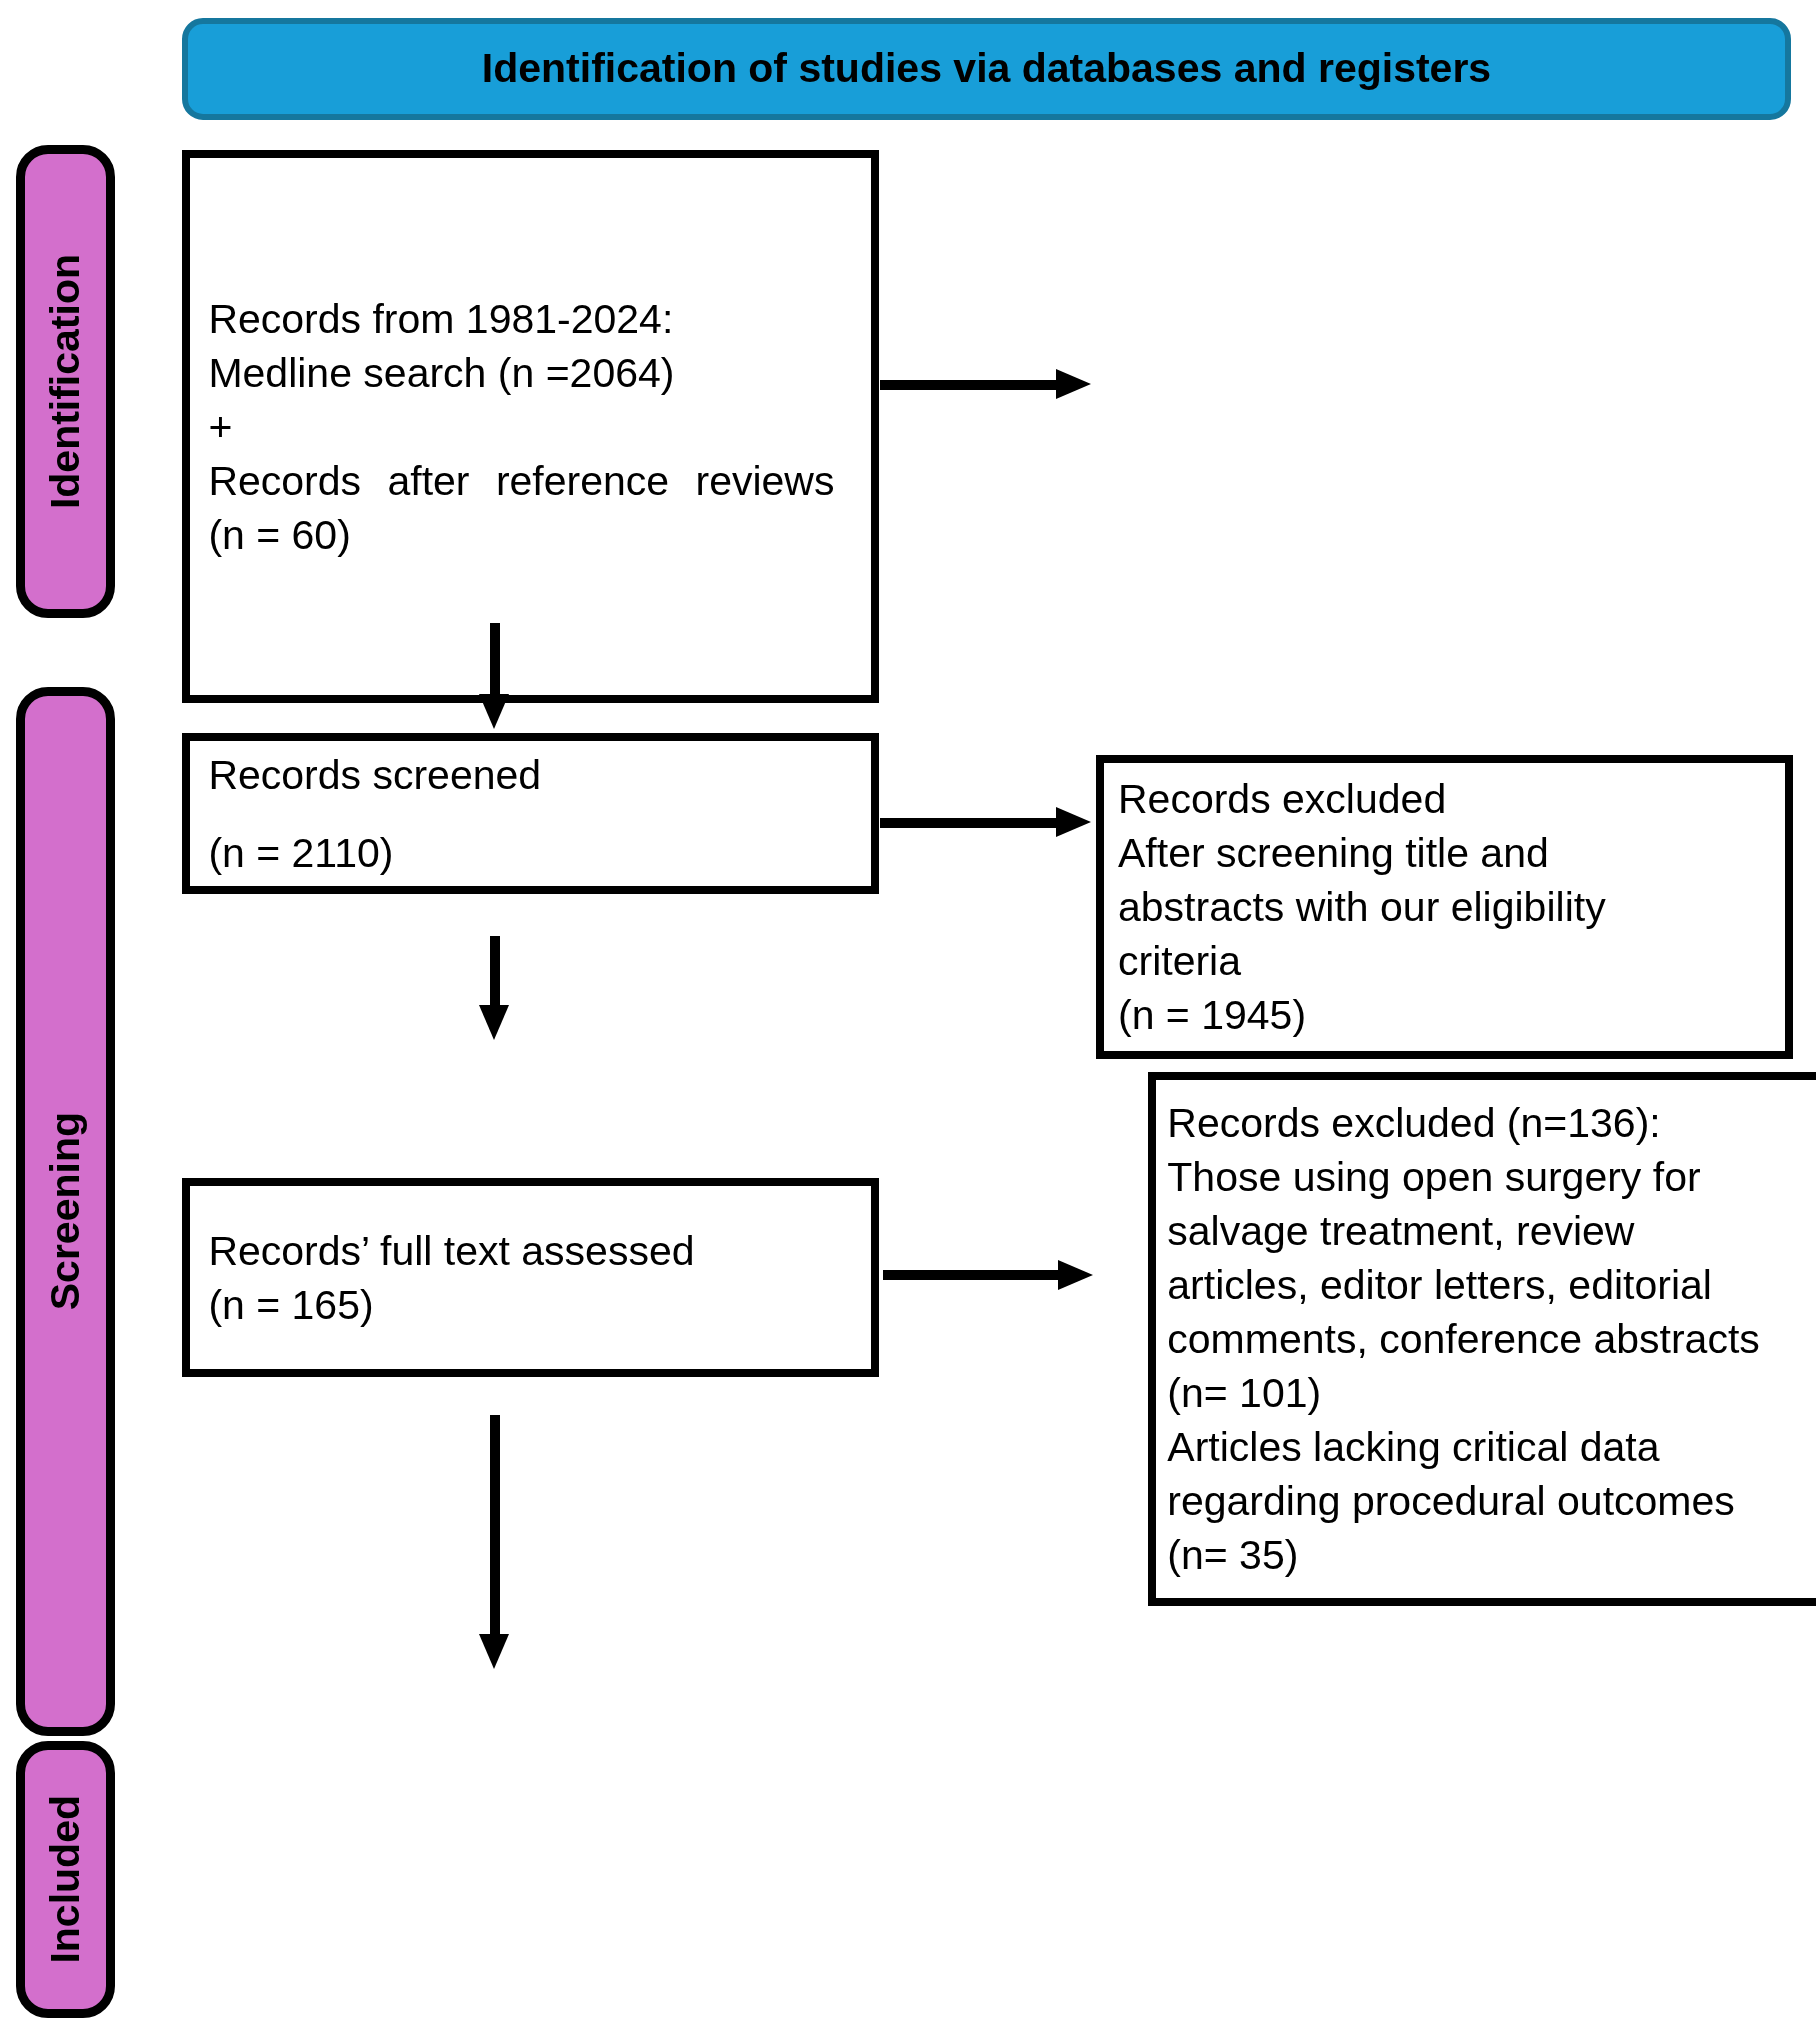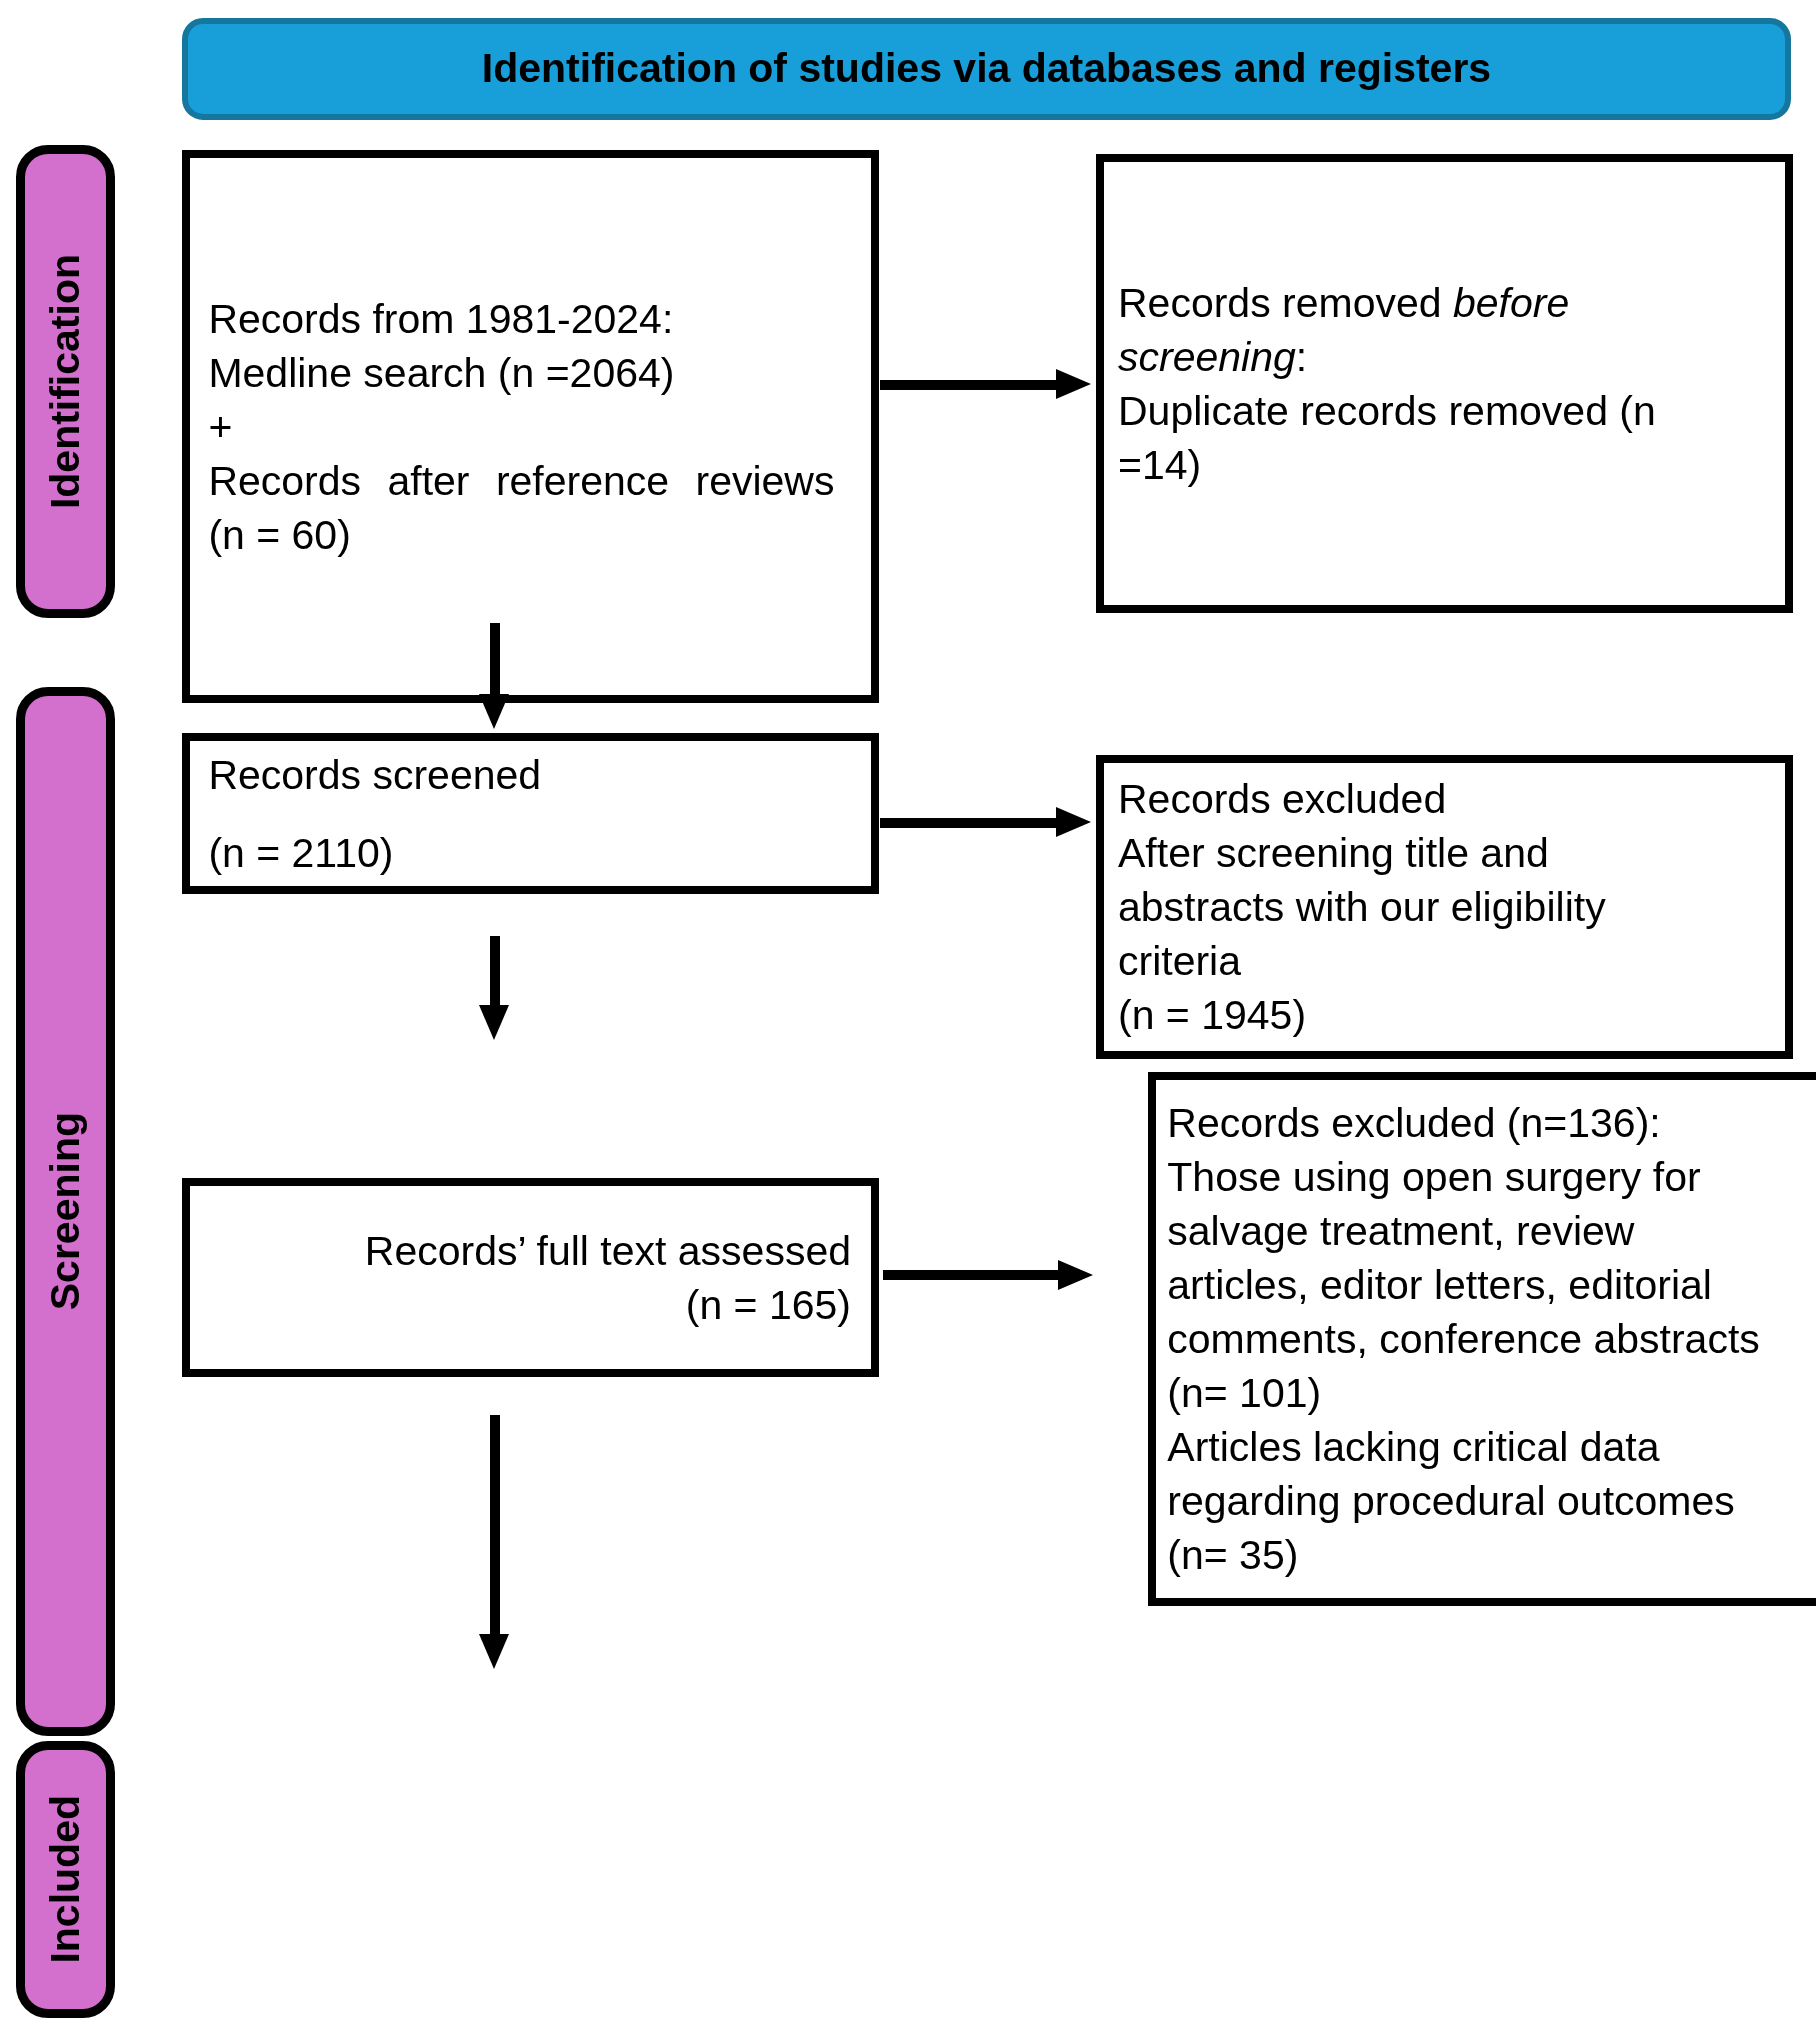--- a/index.html
+++ b/index.html
@@ -52,21 +52,21 @@
     border: 8.5px solid #000000;
     box-sizing: border-box;
     display: flex; flex-direction: column; justify-content: center;
     font-size: 41px; line-height: 54px;
   }
   .fbox .line { white-space: nowrap; }
   #box-records-from        { left: 182px;  top: 150px;  width: 697px; height: 553px; padding: 0 20px 0 18.4px; }
   #box-records-removed     { left: 1096px; top: 154px;  width: 697px; height: 459px; padding: 0 11.3px 0 14px; }
   #box-records-screened    { left: 182px;  top: 733px; width: 697px; height: 161px; padding: 0 20px 0 18.4px; gap: 24px; }
   #box-excluded-screening  { left: 1096px; top: 731px; width: 697px; height: 304px; padding: 0 11.3px 0 14px; margin-top: 24px; }
-  #box-fulltext-assessed   { left: 182px;  top: 1178px; width: 697px; height: 199px; padding: 0 20px 0 18.4px; align-items: flex-end; }
+  #box-fulltext-assessed   { left: 182px;  top: 1178px; width: 697px; height: 199px; padding: 0 20px 0 18.4px; }
   #box-excluded-fulltext   { left: 1106px; top: 1072px; width: 703px; height: 534px; padding: 0 10px 0 11.3px; margin-left: 42px; }
   #box-studies-included    { left: 170px;  top: 1734px; width: 696px; height: 284px; padding: 0 20px 0 21px; }
 
   
   #box-records-from .line:nth-child(4) { word-spacing: 15px; }
 
   .it { font-style: italic; }
 
   
   .shaft-h { position: absolute; height: 10px; background: #000000; }
@@ -133,26 +133,20 @@
       <div class="line">Records screened</div>
       <div class="line">(n = 2110)</div>
     </div>
 
   <div class="fbox" id="box-fulltext-assessed">
       <div class="line">Records’ full text assessed</div>
       <div class="line">(n = 165)</div>
     </div>
 
 
-  <div class="fbox" id="box-records-removed">
-    <div class="line"><span>Records removed </span><span class="it">before</span></div>
-    <div class="line"><span class="it">screening</span><span>:</span></div>
-    <div class="line">Duplicate records removed (n</div>
-    <div class="line">=14)</div>
-  </div>
 
   <div class="fbox" id="box-excluded-screening">
       <div class="line">Records excluded</div>
       <div class="line">After screening title and</div>
       <div class="line">abstracts with our eligibility</div>
       <div class="line">criteria</div>
       <div class="line">(n = 1945)</div>
     </div>
 
   <div class="fbox" id="box-excluded-fulltext">

